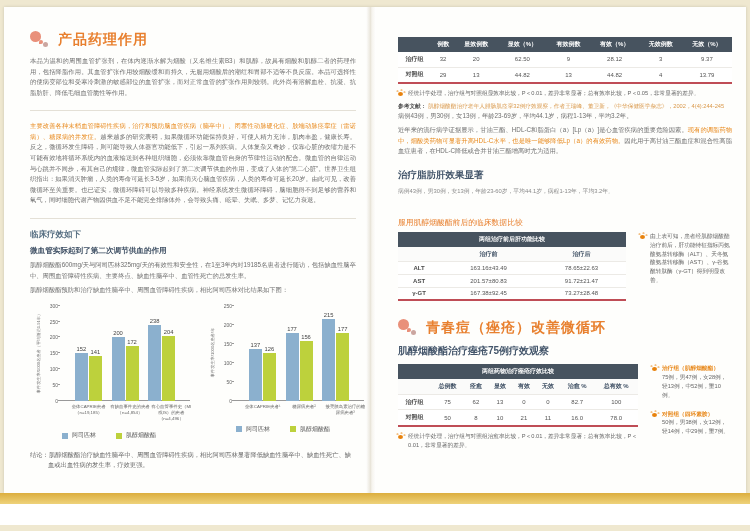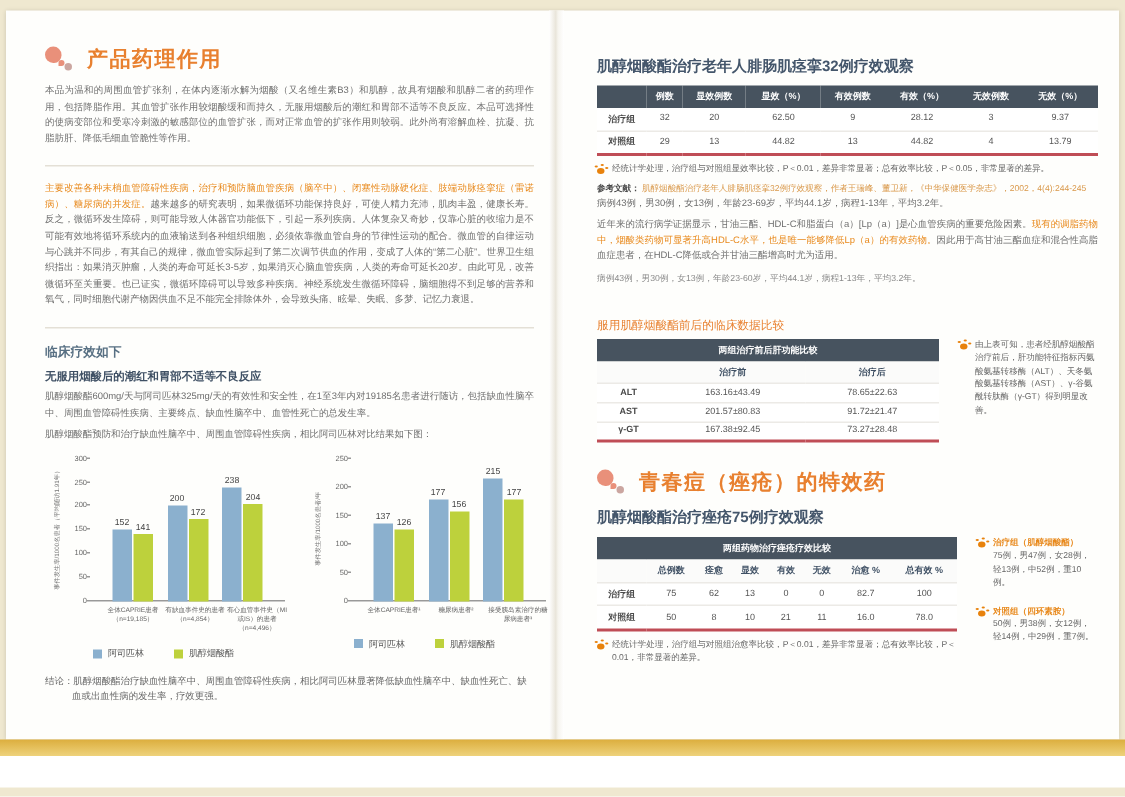--- a/index.html
+++ b/index.html
@@ -88,21 +88,21 @@
       </div>
       <p class="body-text">本品为温和的周围血管扩张剂，在体内逐渐水解为烟酸（又名维生素B3）和肌醇，故具有烟酸和肌醇二者的药理作用，包括降脂作用。其血管扩张作用较烟酸缓和而持久，无服用烟酸后的潮红和胃部不适等不良反应。本品可选择性的使病变部位和受寒冷刺激的敏感部位的血管扩张，而对正常血管的扩张作用则较弱。此外尚有溶解血栓、抗凝、抗脂肪肝、降低毛细血管脆性等作用。</p>
 
       <hr class="divider">
 
       <p class="body-text"><span class="hl">主要改善各种末梢血管障碍性疾病，治疗和预防脑血管疾病（脑卒中）、闭塞性动脉硬化症、肢端动脉痉挛症（雷诺病）、糖尿病的并发症。</span><span>越来越多的研究表明，如果微循环功能保持良好，可使人精力充沛，肌肉丰盈，健康长寿。反之，微循环发生障碍，则可能导致人体器官功能低下，引起一系列疾病。人体复杂又奇妙，仅靠心脏的收缩力是不可能有效地将循环系统内的血液输送到各种组织细胞，必须依靠微血管自身的节律性运动的配合。微血管的自律运动与心跳并不同步，有其自己的规律，微血管实际起到了第二次调节供血的作用，变成了人体的“第二心脏”。世界卫生组织指出：如果消灭肿瘤，人类的寿命可延长3-5岁，如果消灭心脑血管疾病，人类的寿命可延长20岁。由此可见，改善微循环至关重要。也已证实，微循环障碍可以导致多种疾病。神经系统发生微循环障碍，脑细胞得不到足够的营养和氧气，同时细胞代谢产物因供血不足不能完全排除体外，会导致头痛、眩晕、失眠、多梦、记忆力衰退。</span></p>
 
       <hr class="divider">
 
       <div class="clin-title">临床疗效如下</div>
-      <div class="navy-sub">无服用烟酸后的潮红和胃部不适等不良反应</div>
+      <div class="navy-sub">微血管实际起到了第二次调节供血的作用</div>
       <p class="body-text">肌醇烟酸酯600mg/天与阿司匹林325mg/天的有效性和安全性，在1至3年内对19185名患者进行随访，包括缺血性脑卒中、周围血管障碍性疾病、主要终点、缺血性脑卒中、血管性死亡的总发生率。</p>
       <p class="body-text">肌醇烟酸酯预防和治疗缺血性脑卒中、周围血管障碍性疾病，相比阿司匹林对比结果如下图：</p>
 
       <div class="charts">
         <div class="chart">
             <div class="ylab">事件发生率/1000名患者（平均随访1.91年）</div>
             <div class="plot">
               <div class="baseline"></div>
               <div class="ytick" style="bottom:-3px">0</div>
               <div class="ymark" style="bottom:0px"></div>
@@ -221,21 +221,20 @@
             </div>
           </div>
       </div>
 
       <p class="conclusion">结论：肌醇烟酸酯治疗缺血性脑卒中、周围血管障碍性疾病，相比阿司匹林显著降低缺血性脑卒中、缺血性死亡、缺血或出血性病的发生率，疗效更强。</p>
     </div>
 
     <div class="fold"></div>
 
     <div class="page page-right">
-      <div class="study-title">肌醇烟酸酯治疗老年人腓肠肌痉挛32例疗效观察</div>
       <table class="dtable">
         <thead>
             <tr>
               <th></th>
               <th>例数</th>
               <th>显效例数</th>
               <th>显效（%）</th>
               <th>有效例数</th>
               <th>有效（%）</th>
               <th>无效例数</th>
@@ -270,20 +269,21 @@
         <span class="note-text">经统计学处理，治疗组与对照组显效率比较，P＜0.01，差异非常显著；总有效率比较，P＜0.05，非常显著的差异。</span>
       </div>
       <div class="ref-line">
         <span class="ref-label">参考文献：</span>
         <span class="ref-body">肌醇烟酸酯治疗老年人腓肠肌痉挛32例疗效观察，作者王瑞峰、董卫新，《中华保健医学杂志》，2002，4(4):244-245</span>
       </div>
 
       <p class="body-text">病例43例，男30例，女13例，年龄23-69岁，平均44.1岁，病程1-13年，平均3.2年。</p>
       <p class="body-text"><span>近年来的流行病学证据显示，甘油三酯、HDL-C和脂蛋白（a）[Lp（a）]是心血管疾病的重要危险因素。</span><span class="hl">现有的调脂药物中，烟酸类药物可显著升高HDL-C水平，也是唯一能够降低Lp（a）的有效药物。</span><span>因此用于高甘油三酯血症和混合性高脂血症患者，在HDL-C降低或合并甘油三酯增高时尤为适用。</span></p>
 
+      <div class="clin-title" style="margin-top:12px;font-size:9.5px;color:#44566b;">治疗脂肪肝效果显著</div>
       <div class="tiny-gray">病例43例，男30例，女13例，年龄23-60岁，平均44.1岁，病程1-13年，平均3.2年。</div>
       <div class="orange-sub">服用肌醇烟酸酯前后的临床数据比较</div>
 
       <div class="split">
         <div class="tcol">
           <table class="dtable">
             <thead>
                 <tr>
                   <th colspan="3">两组治疗前后肝功能比较</th>
                 </tr>
@@ -320,21 +320,21 @@
             <span class="note-text">由上表可知，患者经肌醇烟酸酯治疗前后，肝功能特征指标丙氨酸氨基转移酶（ALT）、天冬氨酸氨基转移酶（AST）、γ-谷氨酰转肽酶（γ-GT）得到明显改善。</span>
           </div>
         </div>
       </div>
 
       <div class="sec-head" style="margin-top:18px;">
         <span class="bubbles">
             <span class="b1"></span>
             <span class="b2"></span>
           </span>
-        <span class="sec-title">青春痘（痤疮）的特效药</span>
+        <span class="sec-title">青春痘（痤疮）改善微循环</span>
       </div>
       <div class="study-title">肌醇烟酸酯治疗痤疮75例疗效观察</div>
 
       <div class="split">
         <div class="acne-tcol">
           <table class="dtable">
             <thead>
                 <tr>
                   <th colspan="8">两组药物治疗痤疮疗效比较</th>
                 </tr>

